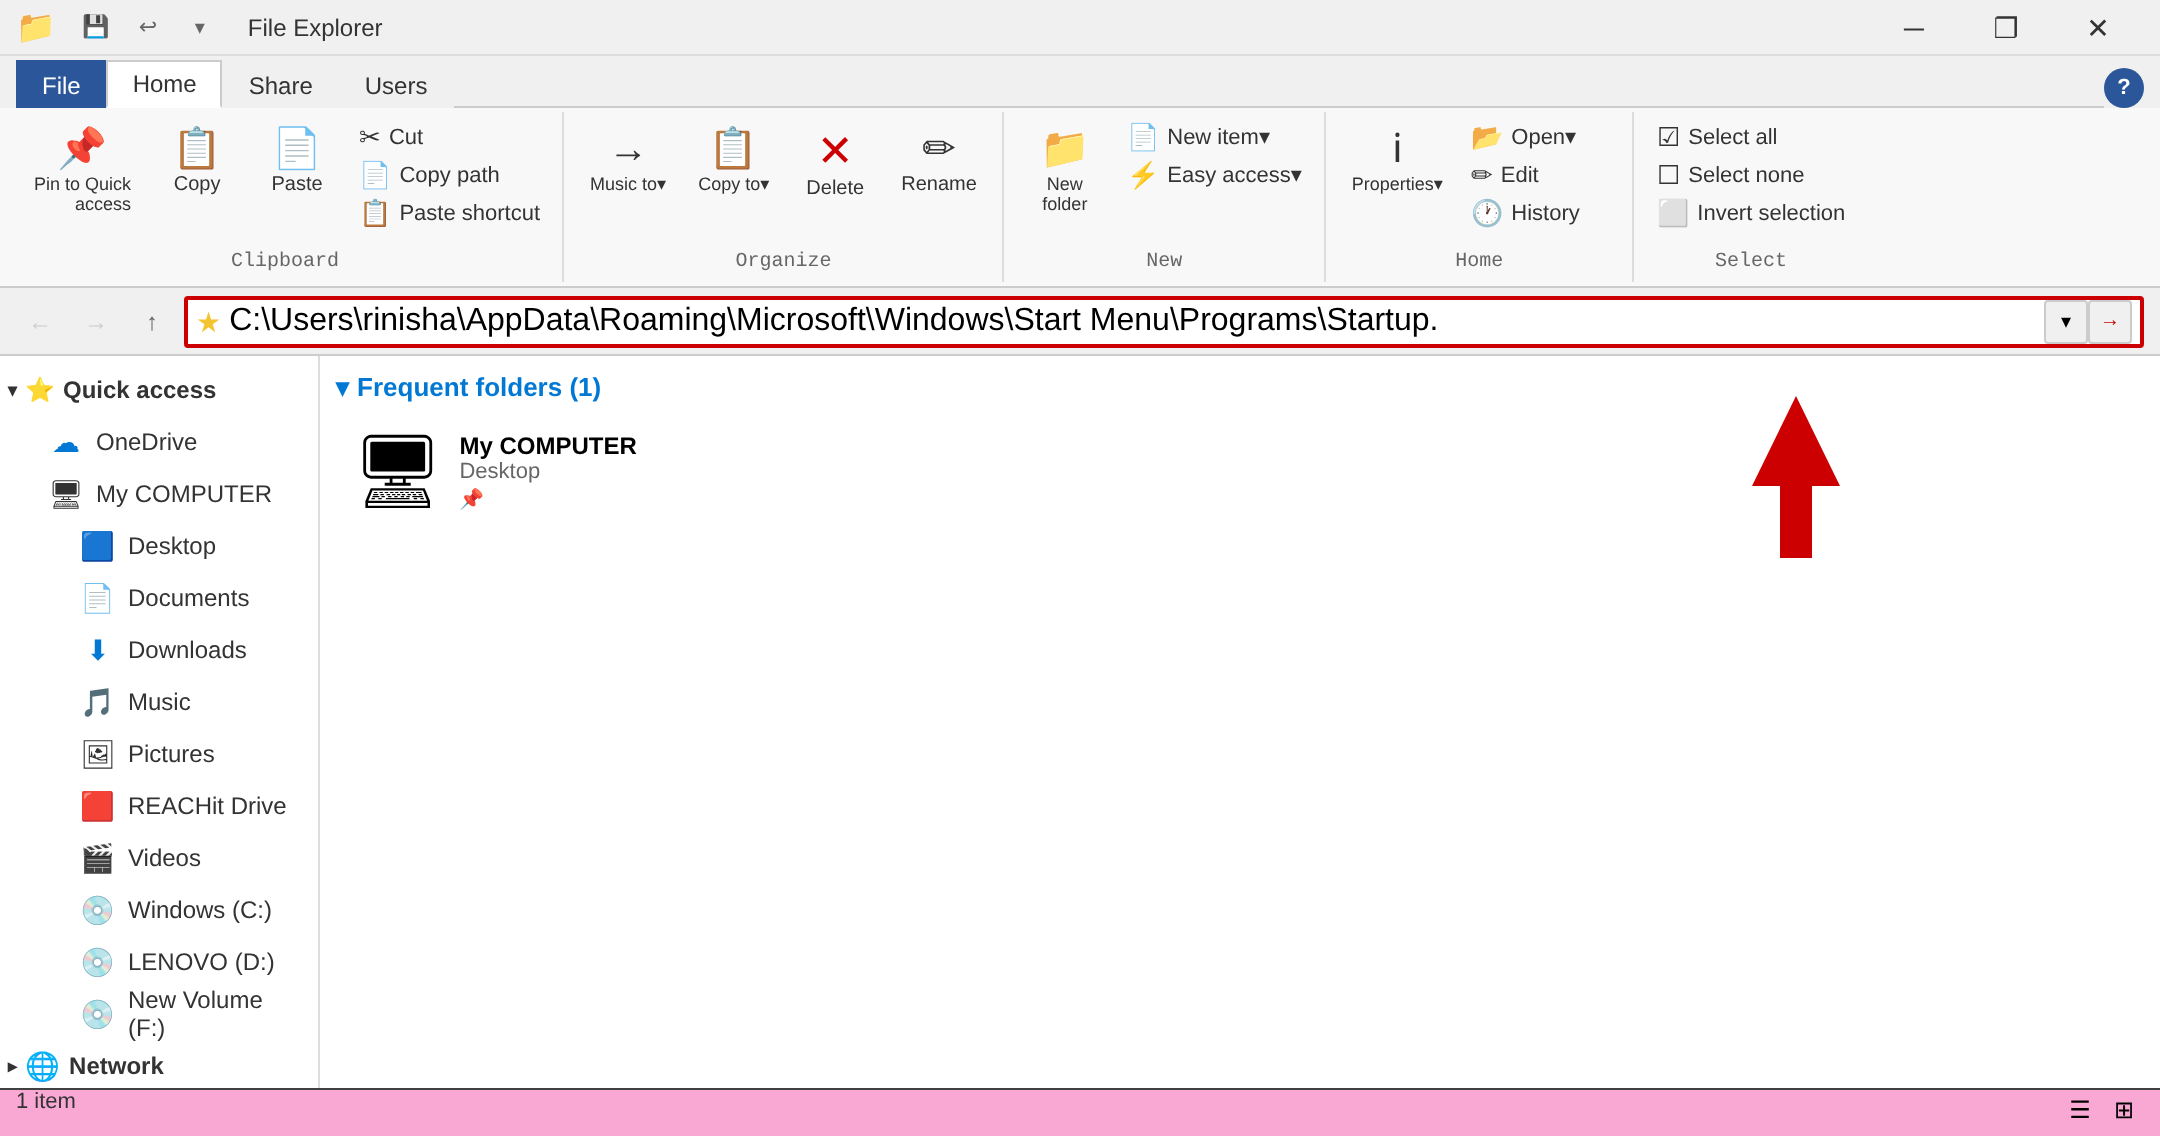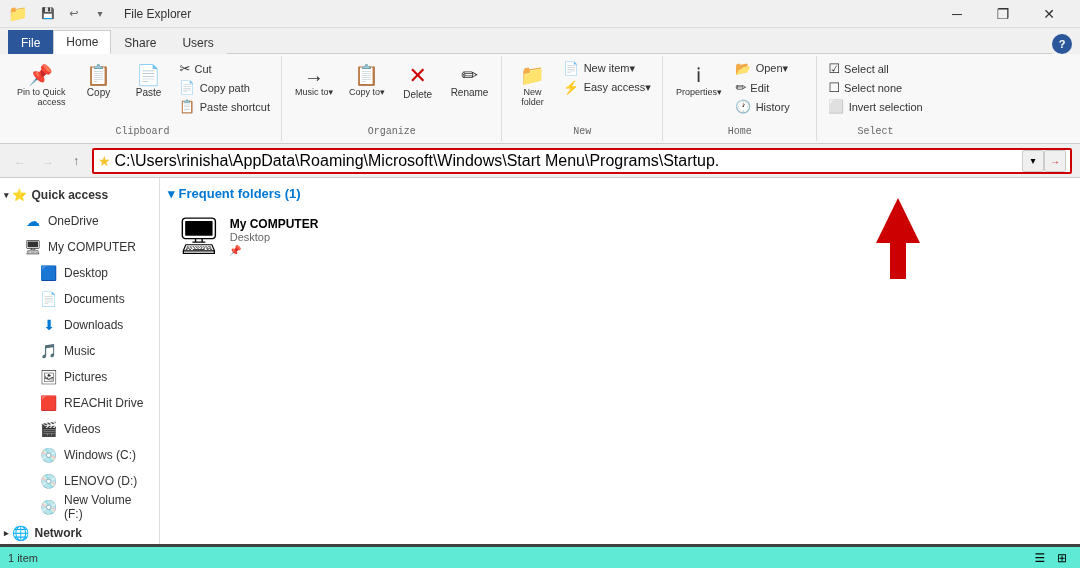--- a/index.html
+++ b/index.html
@@ -133,22 +133,22 @@
       display: flex; align-items: center; gap: 8px; padding: 6px 8px;
       cursor: pointer; border-radius: 3px; min-width: 160px;
     }
     .folder-item-info { display: flex; flex-direction: column; }
     .folder-item-name { font-size: 12px; font-weight: 600; }
     .folder-item-sub { font-size: 11px; color: #666; }
     .folder-pin { font-size: 10px; color: #999; margin-top: 2px; }
 
     
     .status-bar {
-      height: 24px; background: #5eead4; border-top: 3px solid #404040;
-      display: flex; align-items: center; justify-content: space-between;
+      height: 24px; background: #f9a8d4; border-top: 1px solid #404040;
+      display: flex; align-items: flex-start; justify-content: space-between;
       padding: 0 8px; font-size: 11px; color: #333;
     }
     .status-view-btns { display: flex; gap: 2px; }
     .view-btn {
       width: 20px; height: 20px; border: 1px solid transparent; background: transparent;
       cursor: pointer; display: flex; align-items: center; justify-content: center; font-size: 12px;
     }
 
     
     .help-btn {

